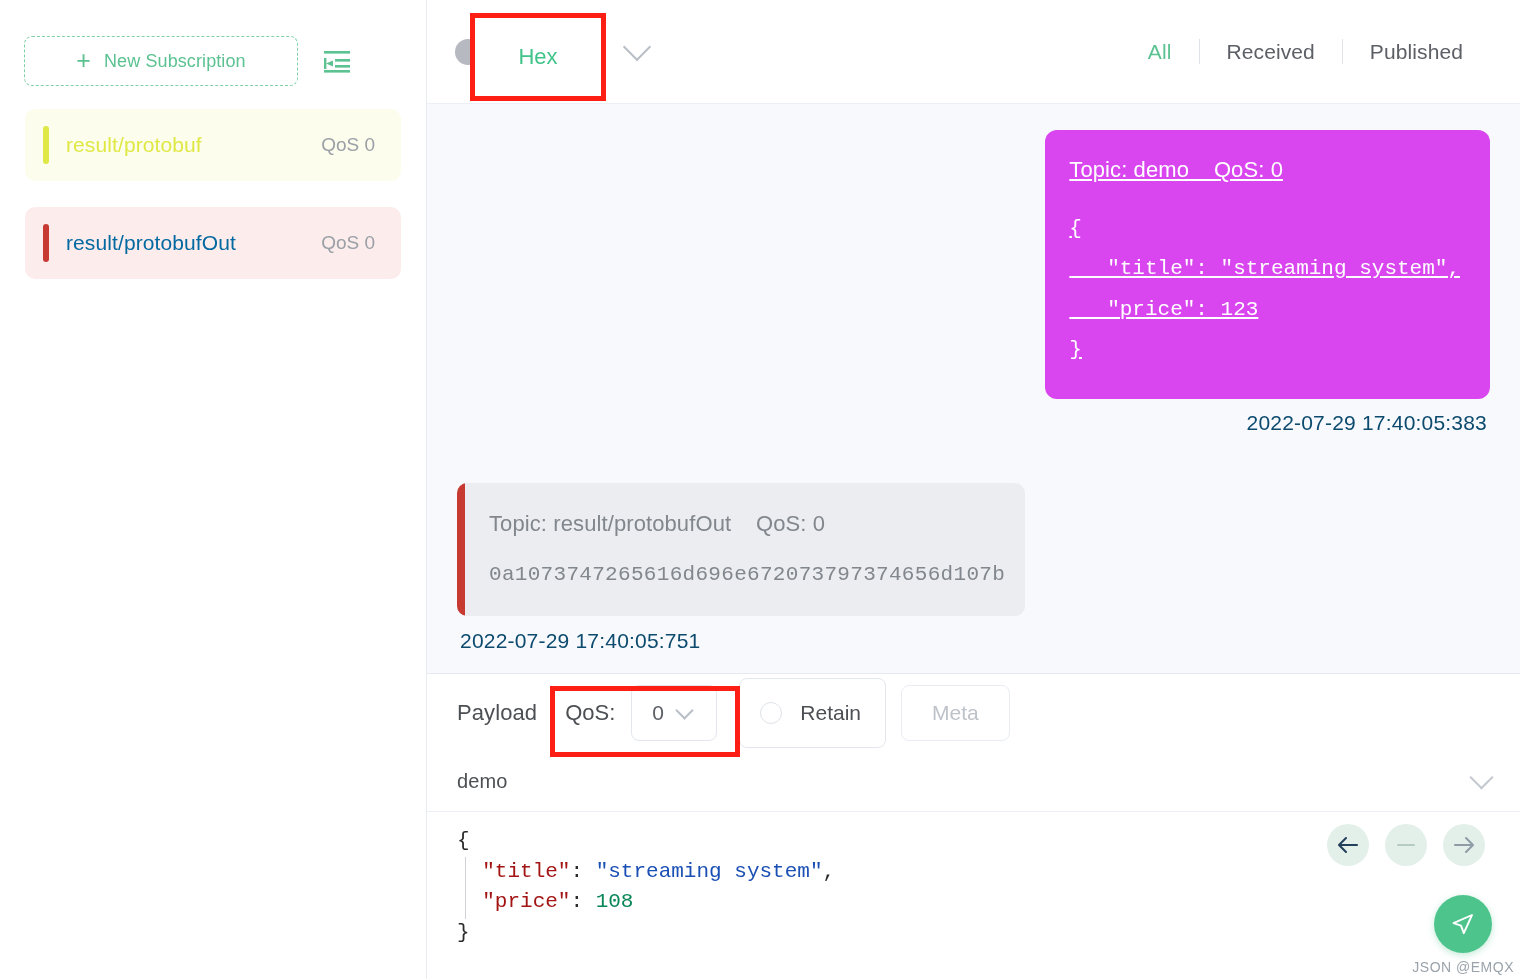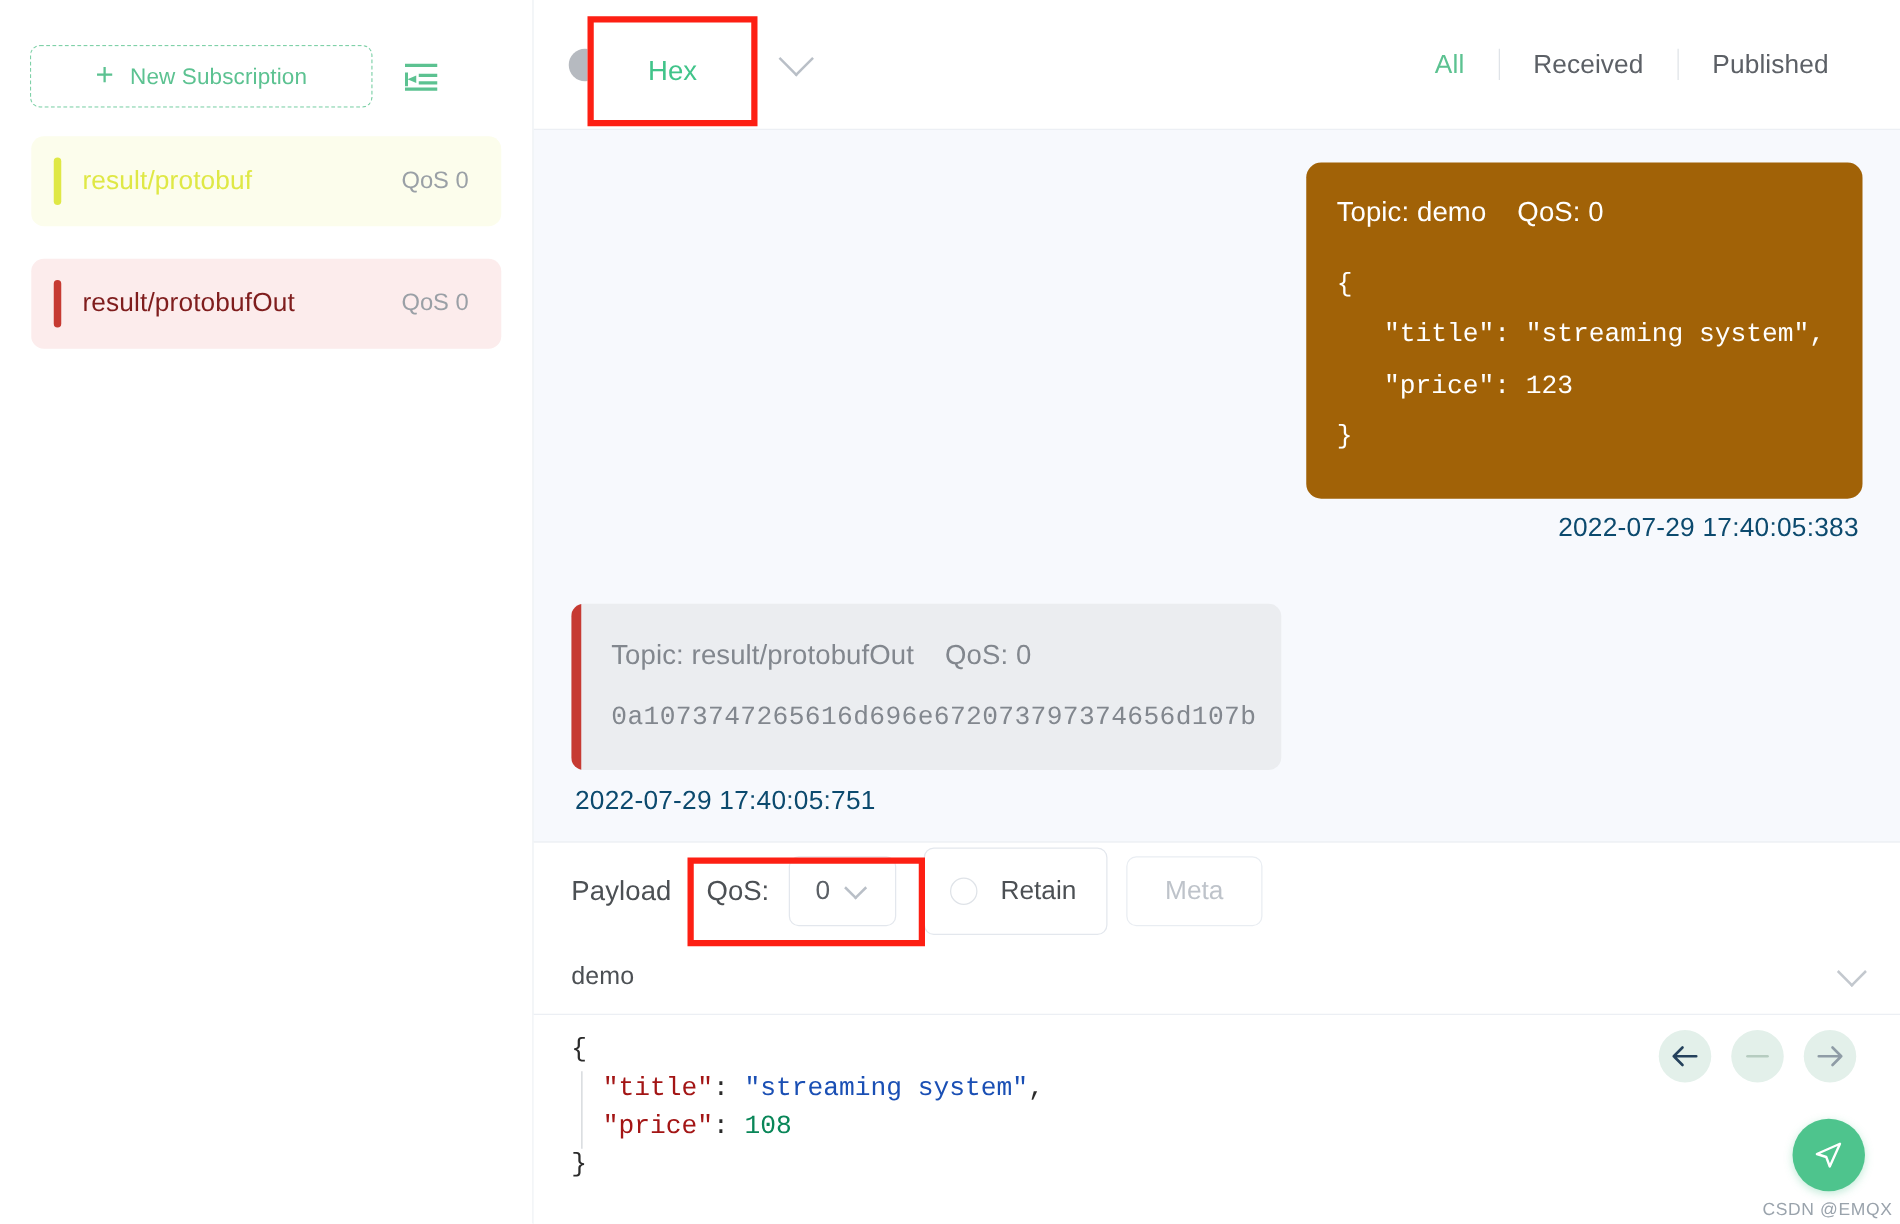--- a/index.html
+++ b/index.html
@@ -87,21 +87,21 @@
     color: #9aa0a6;
     margin-left: auto;
     margin-right: 26px;
     white-space: nowrap;
   }
   .sub-item.first { background: #fcfdec; }
   .sub-item.first .bar { background: #dfe845; }
   .sub-item.first .topic { color: #dfe845; }
   .sub-item.second { background: #fcecec; }
   .sub-item.second .bar { background: #c63a32; }
-  .sub-item.second .topic { color: #7f1d1d; }
+  .sub-item.second .topic { color: #0369a1; }
 
   
   .main {
     flex: 1 1 auto;
     display: flex;
     flex-direction: column;
     height: 979px;
     background: #f7f9fd;
     position: relative;
   }
@@ -161,25 +161,26 @@
     background: #f7f9fd;
     padding: 26px 30px 0 30px;
     overflow: hidden;
     position: relative;
   }
   .msg-row { display: flex; flex-direction: column; }
   .msg-row.out { align-items: flex-end; }
   .msg-row.in { align-items: flex-start; }
 
   .bubble-out {
-    background: #a16207;
+    background: #d946ef;
     border-radius: 12px;
     padding: 27px 30px 29px 24px;
     max-width: 660px;
     color: #ffffff;
+    text-decoration: underline;
   }
   .bubble-out .meta-line {
     font-size: 22px;
     letter-spacing: 0.1px;
     margin-bottom: 26px;
     white-space: pre;
   }
   .bubble-out pre {
     font-family: "Liberation Mono", monospace;
     font-size: 21px;
@@ -528,21 +529,21 @@
 
         <div class="send-btn">
           <svg width="28" height="28" viewBox="0 0 28 28" aria-hidden="true">
             <path d="M23 5 L4.5 13.2 L12 15.6 L14.8 23.2 Z" fill="none" stroke="#ffffff" stroke-width="1.9" stroke-linejoin="round"></path>
           </svg>
         </div>
       </div>
 
     </div>
 
-    <div class="watermark">CSDN @EMQX</div>
+    <div class="watermark">JSON @EMQX</div>
   </section>
 
   <div class="annot annot-hex">
     <span class="annot-hex-label">Hex</span>
   </div>
   <div class="annot annot-json"></div>
 
 </div>
 
 </body></html>

